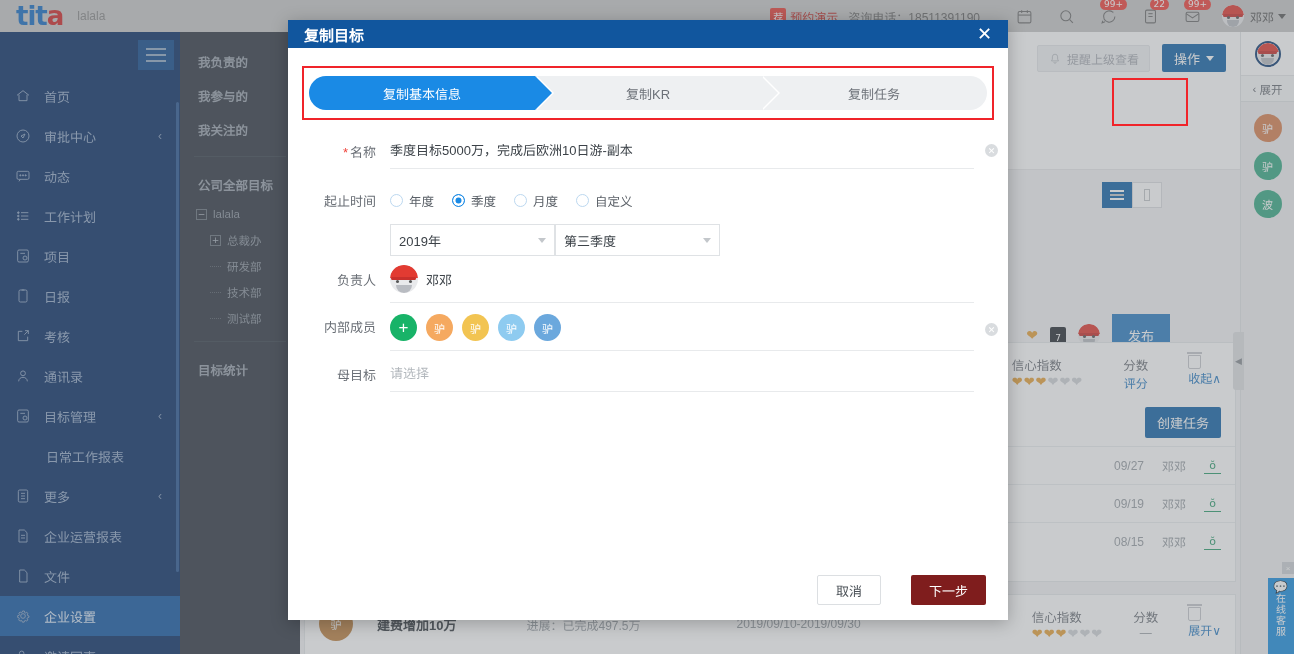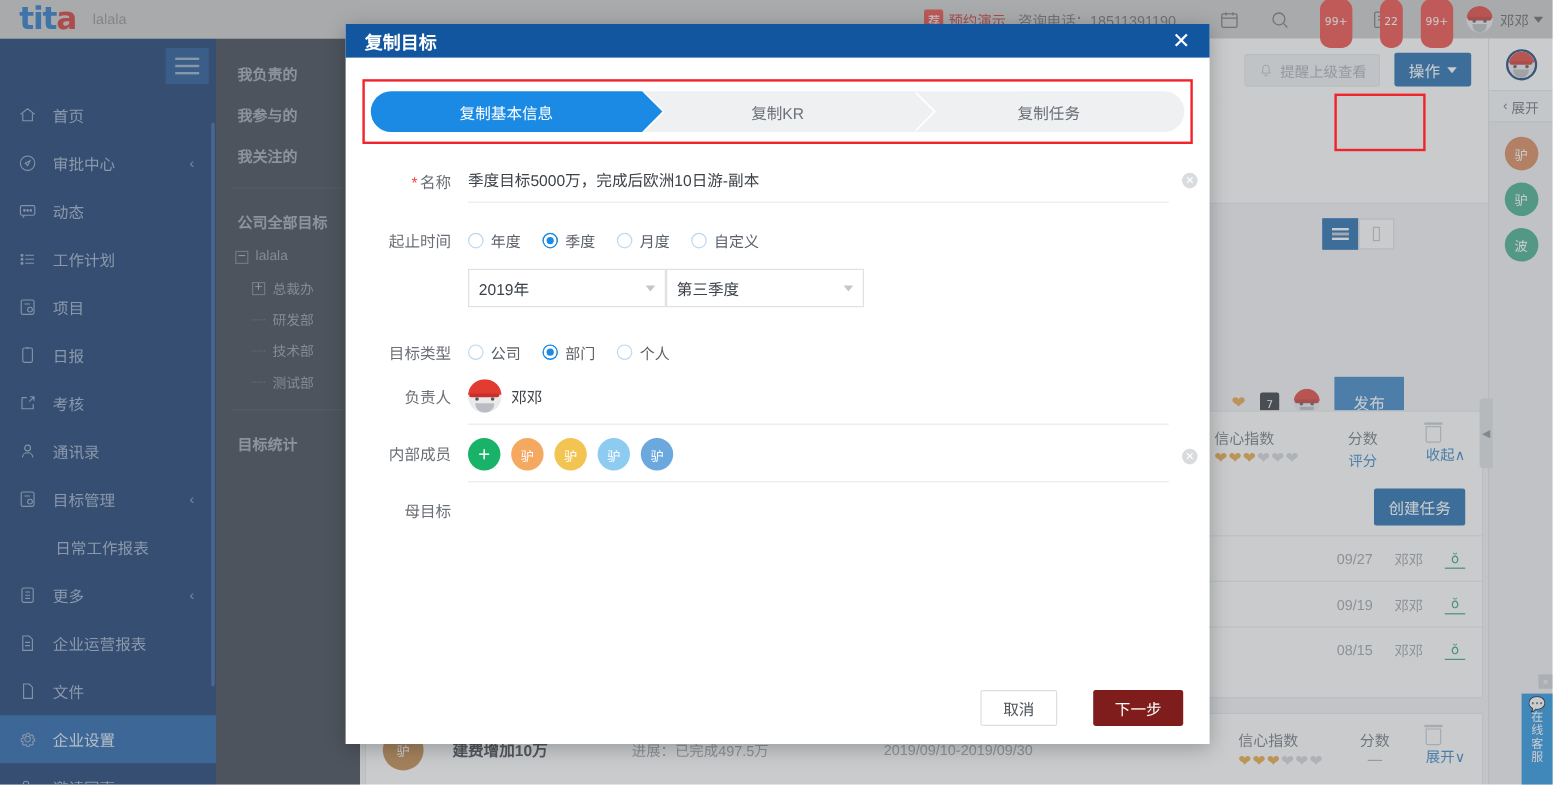--- a/index.html
+++ b/index.html
@@ -23,21 +23,21 @@
   .logo .t1 { color: #1a6fc4; } .logo .t2 { color: #d02b2b; }
   .tenant { margin-left: 14px; color: #8a8a8a; font-size: 12px; }
   .topbar-right { margin-left: auto; display: flex; align-items: center; height: 32px; padding-right: 8px; }
   .promo-tag { background:#e8423a; color:#fff; font-size:10px; padding:1px 3px; border-radius:2px; margin-right:4px; }
   .promo-link { color:#c2302b; font-size:12px; margin-right:10px; }
   .promo-phone { color:#6b6b6b; font-size:12px; margin-right:24px; }
   .hicon { position: relative; width: 30px; height: 32px; display:flex; align-items:center; justify-content:center;
            color:#6e6e6e; margin: 0 6px; }
   .hicon svg { width:17px; height:17px; stroke:#6e6e6e; fill:none; stroke-width:1.5; }
   .badge { position:absolute; top:-1px; right:-3px; background:#f0443c; color:#fff;
-           border-radius:9px; font-size:9px; line-height:11px; padding:15px 4px; min-width:17px; text-align:center;
+           border-radius:9px; font-size:9px; line-height:11px; padding:0 4px; min-width:17px; text-align:center;
            font-family:"DejaVu Sans", sans-serif; }
   .user-wrap { display:flex; align-items:center; margin-left:8px; }
   .user-name { color:#5c5c5c; font-size:12px; margin:0 4px 0 6px; }
   .caret { width:0;height:0;border-left:4px solid transparent;border-right:4px solid transparent;border-top:5px solid #5c5c5c; }
 
   
   .face { position:relative; width:22px; height:22px; border-radius:50%; background:#e9eaec; overflow:hidden; flex:none; }
   .face .cap { position:absolute; top:0; left:0; width:100%; height:45%; background:#e23b32; border-radius:11px 11px 0 0; }
   .face .cap:after{content:"";position:absolute;bottom:-2px;left:1px;width:90%;height:3px;background:#c9302c;border-radius:2px;}
   .face .eyes { position:absolute; top:52%; left:22%; width:56%; height:3px; }
@@ -633,39 +633,20 @@
               <span class="sc"></span>
             </div>
             <div class="sel">
               <span>第三季度</span>
               <span class="sc"></span>
             </div>
           </div>
         </div>
       </div>
 
-      <div class="frow" style="margin-top:20px;">
-        <div class="flabel">目标类型</div>
-        <div class="fctrl">
-          <div class="radios">
-            <label class="radio">
-                <span class="rd"></span>
-                <span>公司</span>
-              </label>
-            <label class="radio">
-                <span class="rd on"></span>
-                <span>部门</span>
-              </label>
-            <label class="radio">
-                <span class="rd"></span>
-                <span>个人</span>
-              </label>
-          </div>
-        </div>
-      </div>
 
       <div class="frow" style="margin-top:6px;">
         <div class="flabel">负责人</div>
         <div class="fctrl">
           <div class="owner-row">
             <span class="face lg">
                 <span class="cap"></span>
                 <span class="eyes">
                   <i></i>
                   <i></i>
@@ -686,20 +667,23 @@
             <span class="mem" style="background:#f2c452;">驴</span>
             <span class="mem" style="background:#8ecbf0;">驴</span>
             <span class="mem" style="background:#6ba8dd;">驴</span>
           </div>
           <span class="clear-x" style="top:14px;">✕</span>
         </div>
       </div>
 
       <div class="frow" style="margin-top:6px;">
         <div class="flabel">母目标</div>
+        <div class="fctrl">
+          <div class="underline ph">请选择</div>
+        </div>
       </div>
 
 
     </div>
 
     <div class="m-foot">
       <div class="btn btn-cancel">
           <span>取消</span>
         </div>
       <div class="btn btn-next">

